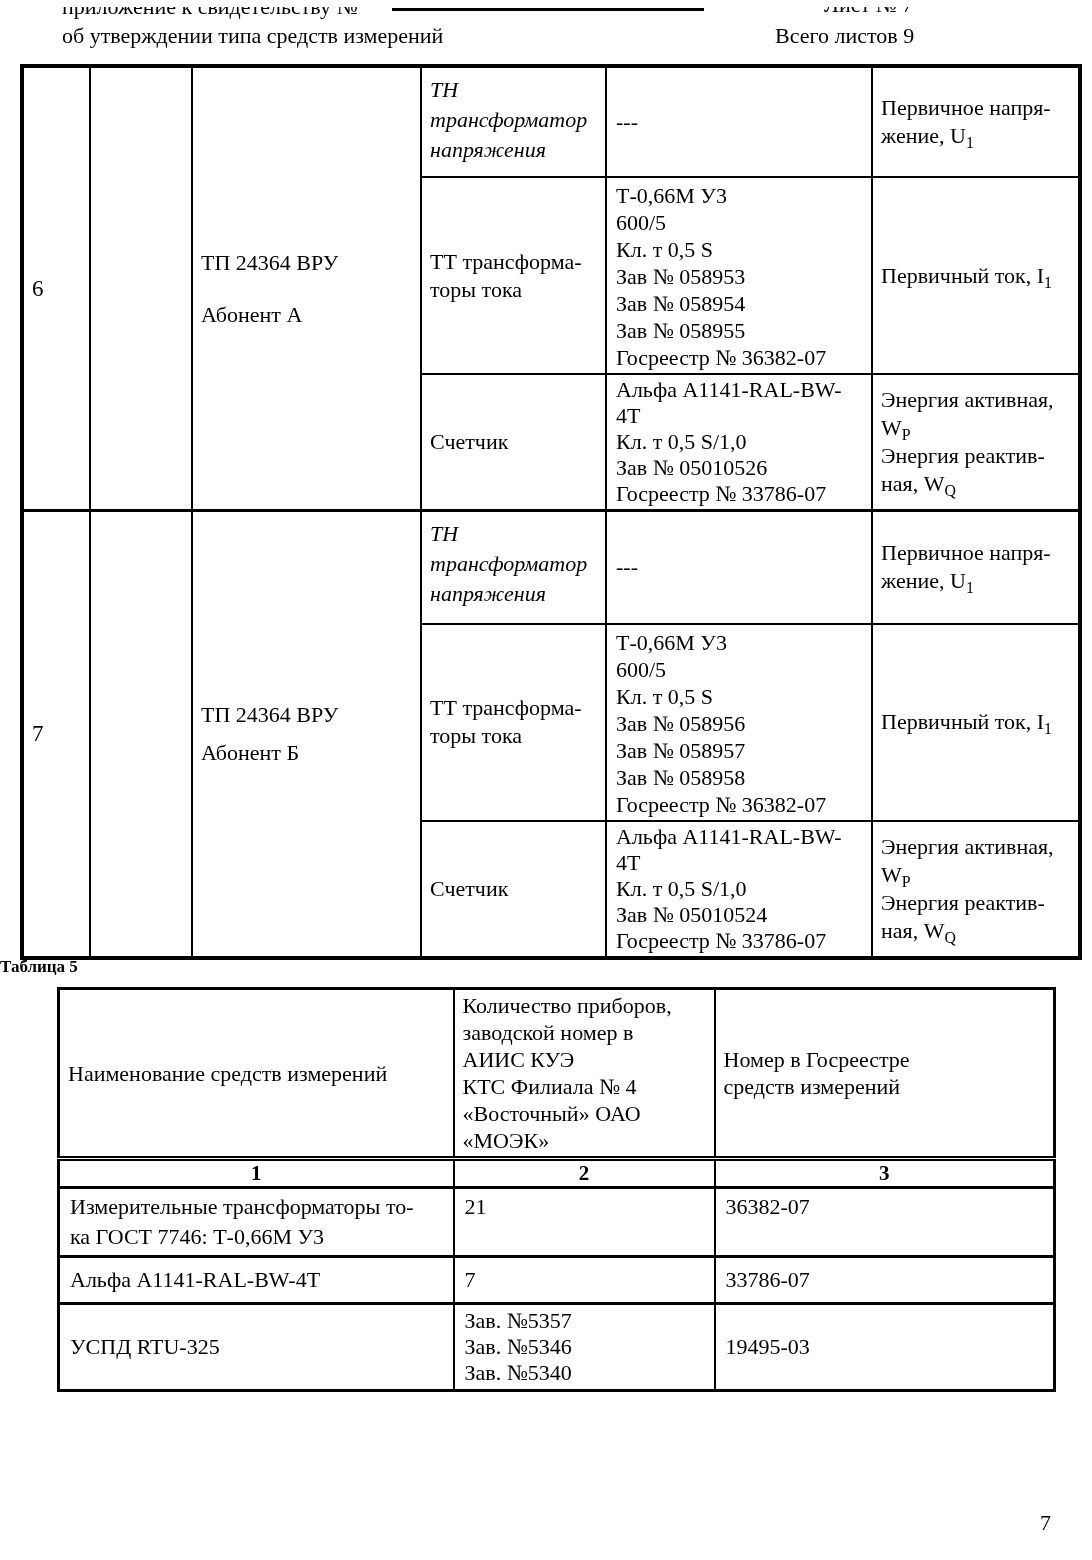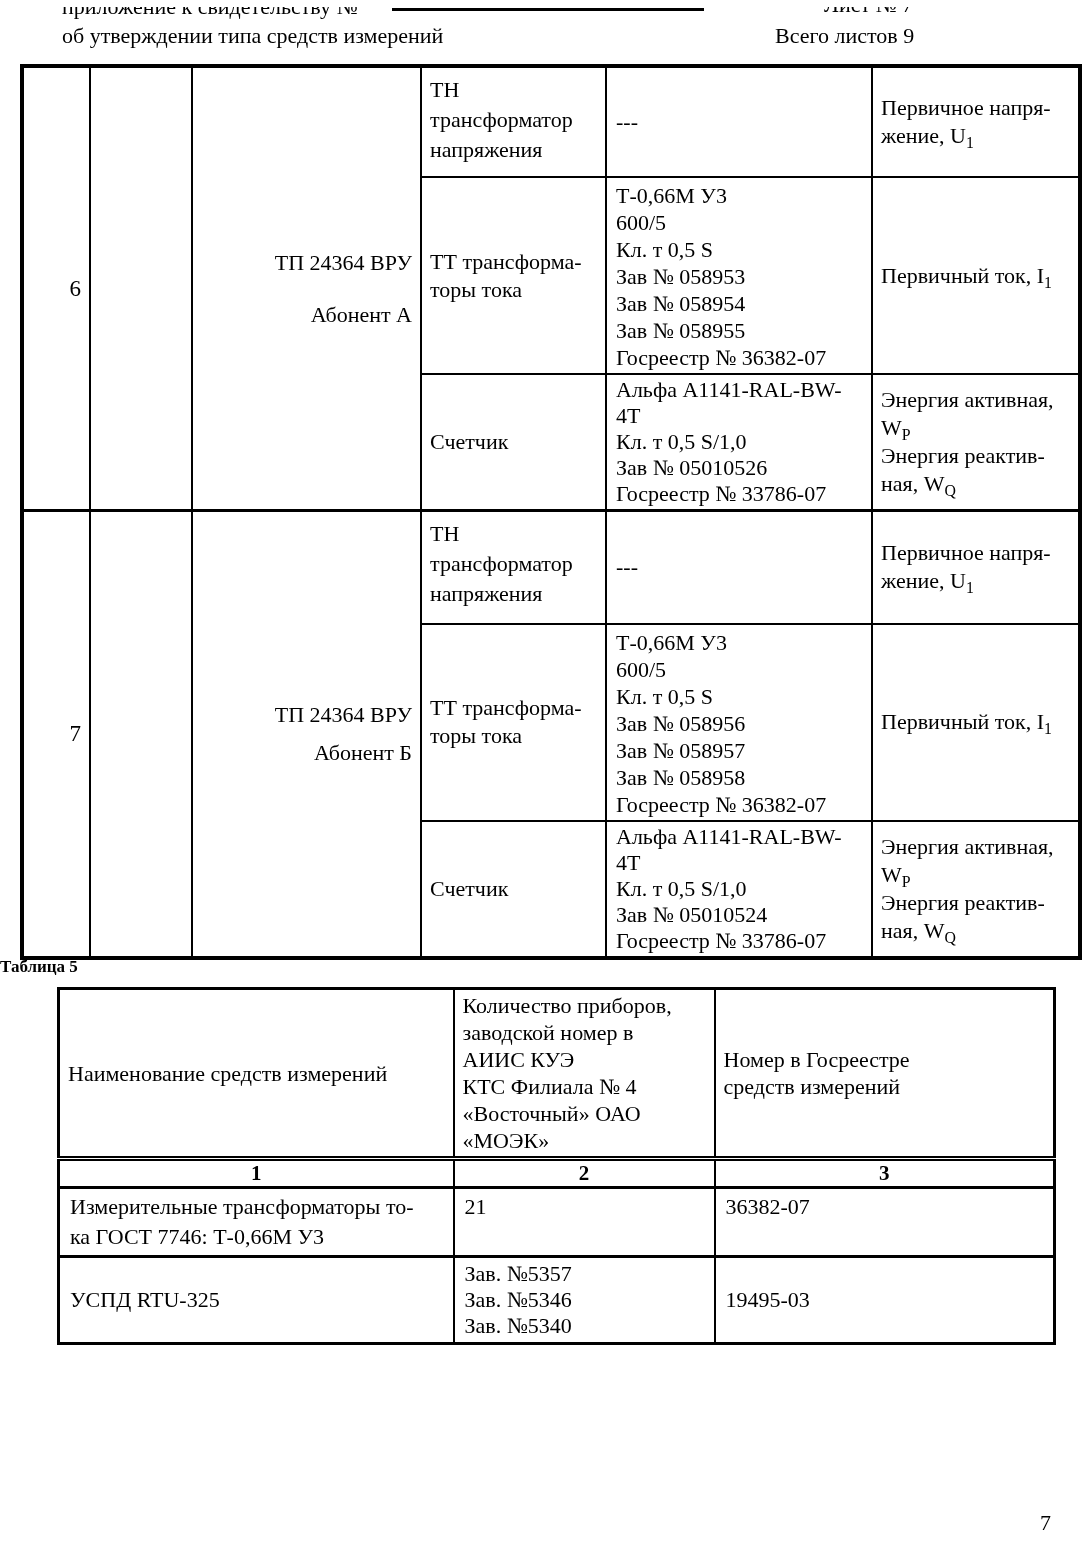--- a/index.html
+++ b/index.html
@@ -22,25 +22,25 @@
   #hdr-left-2      { left: 62px;  top: 16px; }
   #hdr-right-clip  { left: 824px; top: 0; width: 120px; height: 10px; }
   #hdr-right-clip span { margin-top: -15px; }
   #hdr-right-2     { left: 775px; top: 16px; text-align: right; }
 
   
   table { border-collapse: collapse; table-layout: fixed; position: absolute; }
   td { border: 2px solid #000; font-size: 22px; padding: 2px 8px; vertical-align: middle; }
   .pre { white-space: pre-line; }
   .top { vertical-align: top; }
-  .ctr { text-align: right; }
+  .ctr { text-align: left; }
   .lh26 { line-height: 26px; }
   .lh27 { line-height: 27px; }
   .lh28 { line-height: 28px; }
-  .lh30 { line-height: 30px; }
+  .lh30 { line-height: 30px; font-style: italic; }
   sub { font-size: 0.72em; line-height: 0; }
 
   
   .t1 { left: 20px; top: 64px; width: 1058px; border: 4px solid #000; }
   .t1 td.devtop { vertical-align: top; padding-top: 7px; }
   .t1 td.det { padding-left: 9px; }
   .t1 tr.blk-sep td { border-top: 3px solid #000; }
   .t1 .num { font-size: 23px; }
   .tp-l2-wide { margin-top: 26px; }
   .tp-l2-narrow { margin-top: 12px; }
@@ -186,20 +186,25 @@
       <td>1</td>
       <td>2</td>
       <td>3</td>
     </tr>
     <tr style="height:53px">
       <td class="data pre top">Измерительные трансформаторы то-
 ка ГОСТ 7746: Т-0,66М У3</td>
       <td class="data top">21</td>
       <td class="data top">36382-07</td>
     </tr>
+    <tr class="sep" style="height:47px">
+      <td class="data">Альфа А1141-RAL-BW-4Т</td>
+      <td class="data">7</td>
+      <td class="data">33786-07</td>
+    </tr>
     <tr class="sep" style="height:80px">
       <td class="data">УСПД RTU-325</td>
       <td class="data pre" style="line-height:26px">Зав. №5357
 Зав. №5346
 Зав. №5340</td>
       <td class="data">19495-03</td>
     </tr>
   </tbody>
 </table>
 

